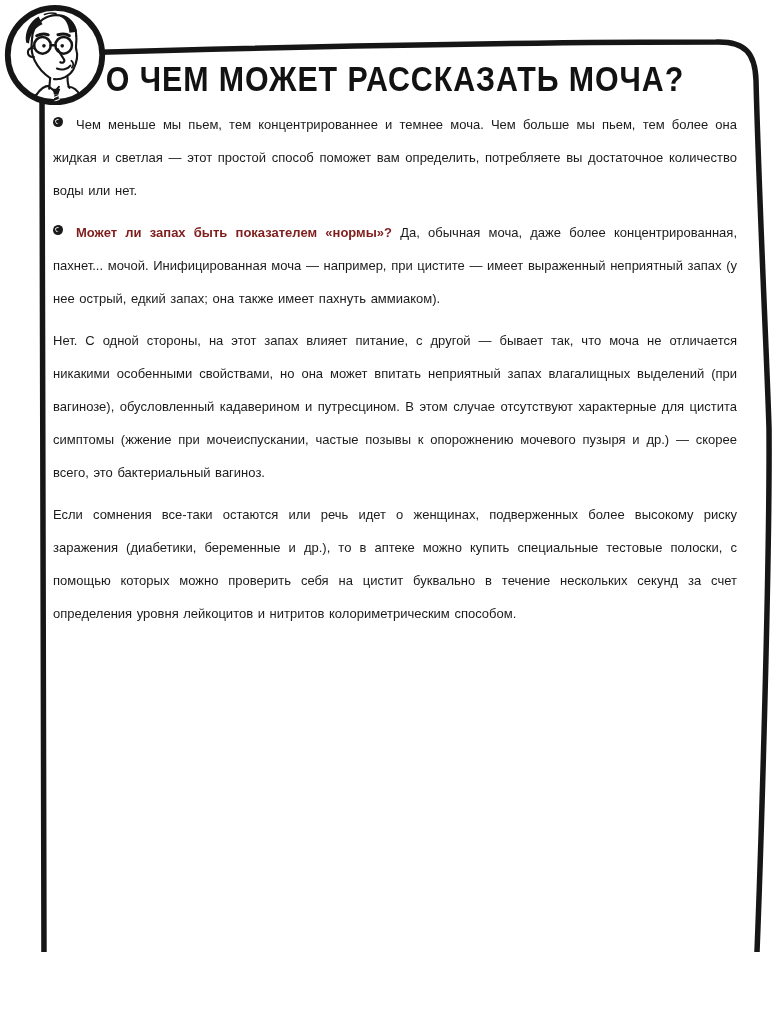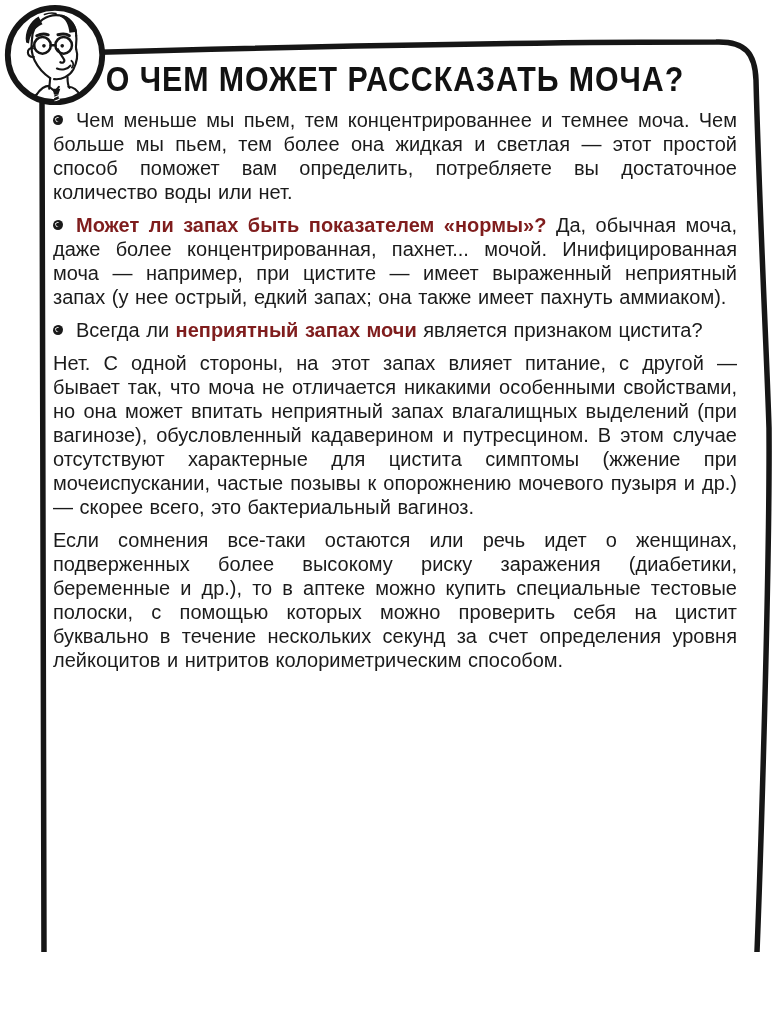--- a/index.html
+++ b/index.html
@@ -23,22 +23,22 @@
     font-size:33px;
     font-weight:700;
     letter-spacing:1px;
     color:#121212;
     transform:scaleX(0.92) scaleY(1.08);
     transform-origin:50% 50%;
     white-space:nowrap;
   }
   .para{
     margin:0 0 9px 0;
-    font-size:20px;
-    line-height:24px;
+    font-size:13px;
+    line-height:33px;
     text-align:justify;
     word-spacing:1px;
   }
   .para b{font-weight:700;color:#7f1d1d;}
   .bullet{
     display:inline-block;
     width:10px;height:10px;
     background:#1a1a1a;
     border-radius:50% 50% 50% 50%/55% 45% 55% 45%;
     margin-right:13px;
@@ -124,19 +124,18 @@
       <path d="M 54.5 96 L 58.5 96 L 60 110 L 53 110 Z" fill="#161616" stroke="none"></path>
       <path d="M 54 99 L 59 97 M 54.5 103 L 59.5 101 M 55 107 L 60 105" stroke="#ffffff" stroke-width="1.1"></path>
     </g>
   </svg>
 
   <div class="content">
     <h1 class="title">О ЧЕМ МОЖЕТ РАССКАЗАТЬ МОЧА?</h1>
     <div>
         <p class="para"><span class="bullet"></span><span>Чем меньше мы пьем, тем концентрированнее и темнее моча. Чем больше мы пьем, тем более она жидкая и светлая — этот простой способ поможет вам определить, потребляете вы достаточное количество воды или нет.</span></p>
         <p class="para"><span class="bullet"></span><b>Может ли запах быть показателем «нормы»? </b><span>Да, обычная моча, даже более концентрированная, пахнет... мочой. Инифицированная моча — например, при цистите — имеет выраженный неприятный запах (у нее острый, едкий запах; она также имеет пахнуть аммиаком).</span></p>
-        <p class="para"><span class="bullet"></span><span>Всегда ли </span><b>неприятный запах мочи</b><span> является признаком цистита?</span></p>
         <p class="para"><span>Нет. С одной стороны, на этот запах влияет питание, с другой — бывает так, что моча не отличается никакими особенными свойствами, но она может впитать неприятный запах влагалищных выделений (при вагинозе), обусловленный кадаверином и путресцином. В этом случае отсутствуют характерные для цистита симптомы (жжение при мочеиспускании, частые позывы к опорожнению мочевого пузыря и др.) — скорее всего, это бактериальный вагиноз.</span></p>
         <p class="para"><span>Если сомнения все-таки остаются или речь идет о женщинах, подверженных более высокому риску заражения (диабетики, беременные и др.), то в аптеке можно купить специальные тестовые полоски, с помощью которых можно проверить себя на цистит буквально в течение нескольких секунд за счет определения уровня лейкоцитов и нитритов колориметрическим способом.</span></p>
       </div>
   </div>
 
 </div>
 
 </body></html>

